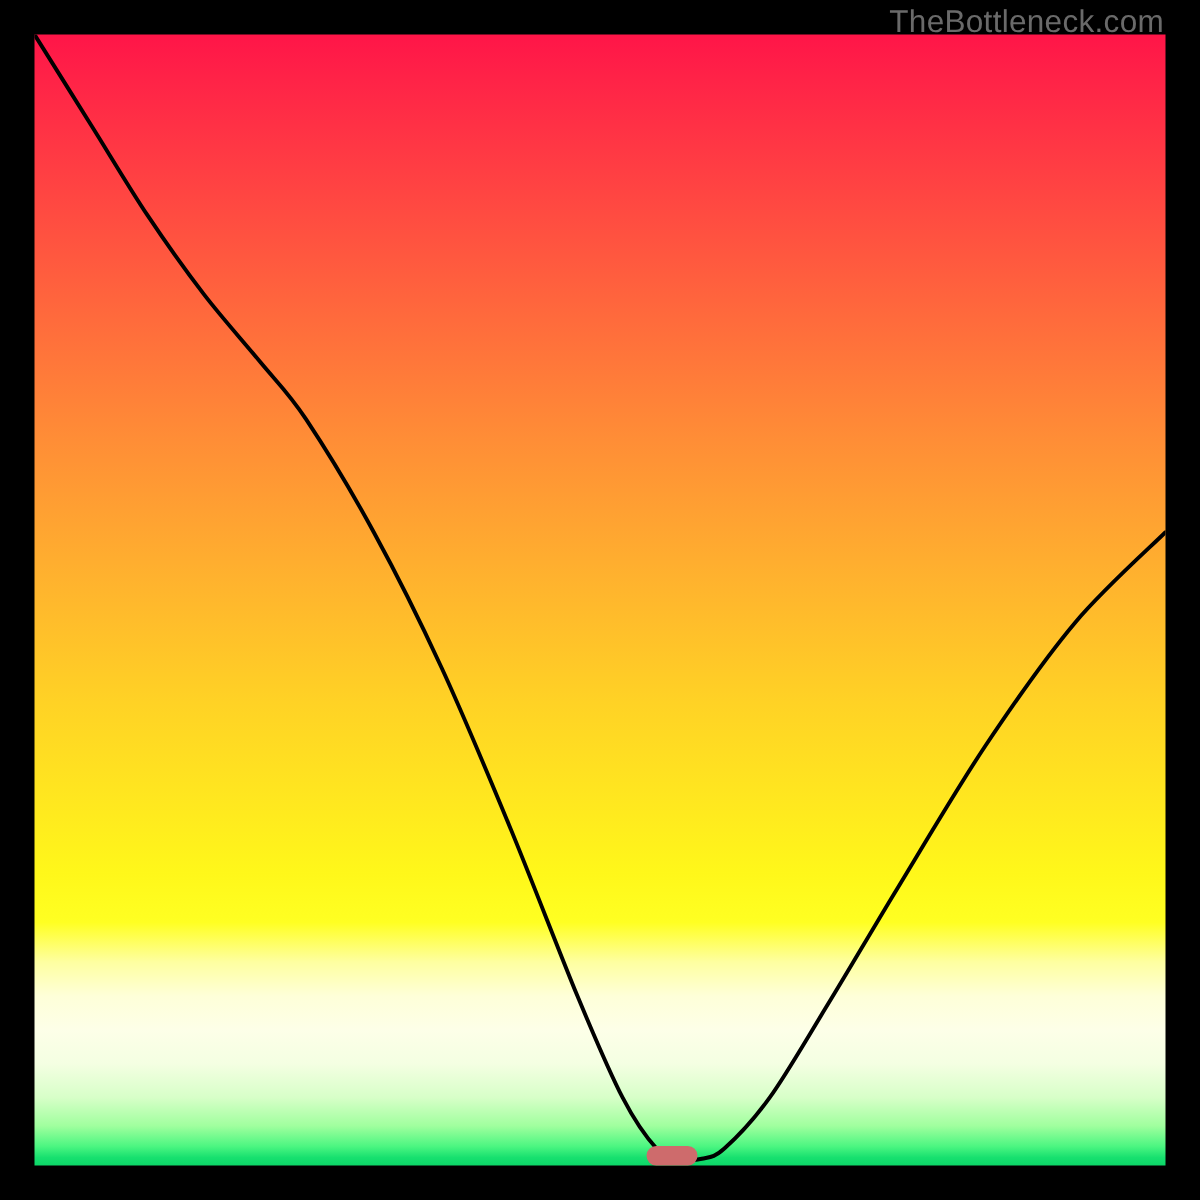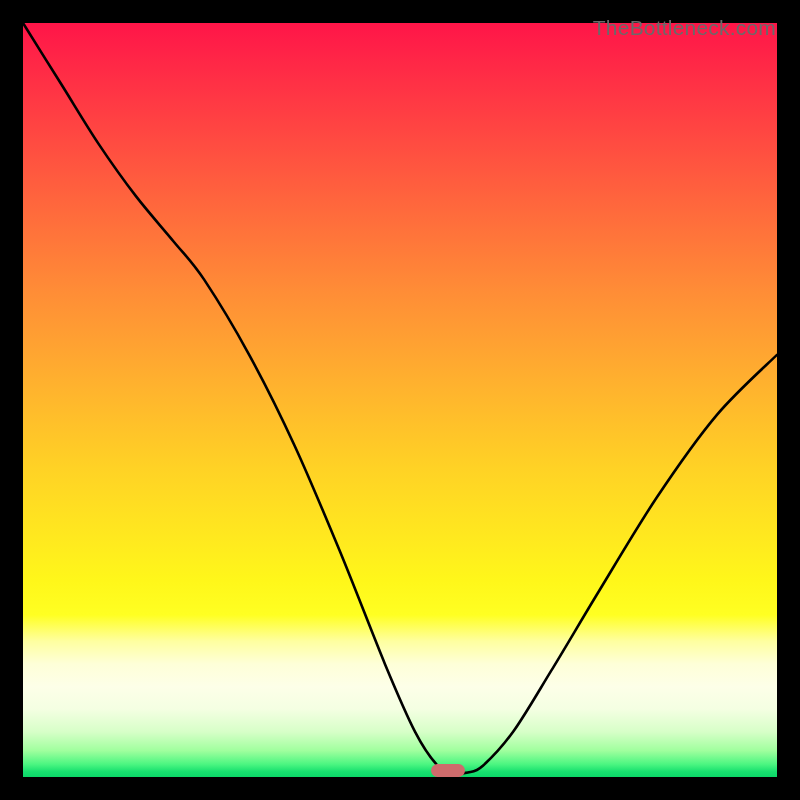--- a/index.html
+++ b/index.html
@@ -41,21 +41,21 @@
       #f4ffe2 91%,
       #d7ffc8 94%,
       #a0ff9e 96.5%,
       #4cf681 98.3%,
       #17e06f 99.3%,
       #0cd768 100%
     );
   }
   .watermark {
     position: absolute;
-    top: 16px;
+    top: 3px;
     right: 24px;
     font-family: Arial, Helvetica, sans-serif;
     font-size: 21px;
     color: #6a6a6a;
     letter-spacing: 0.2px;
     font-weight: 500;
   }
   svg.curve {
     position: absolute;
     left: 0;

